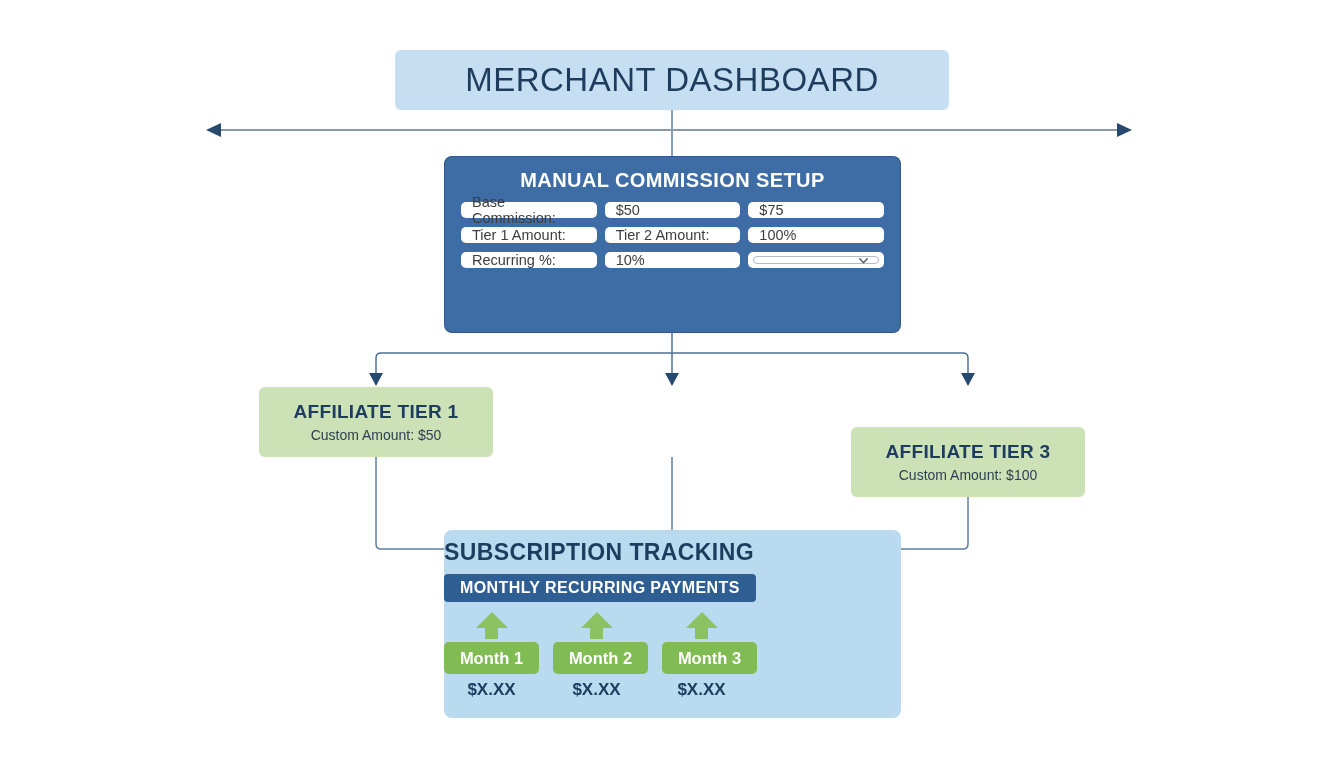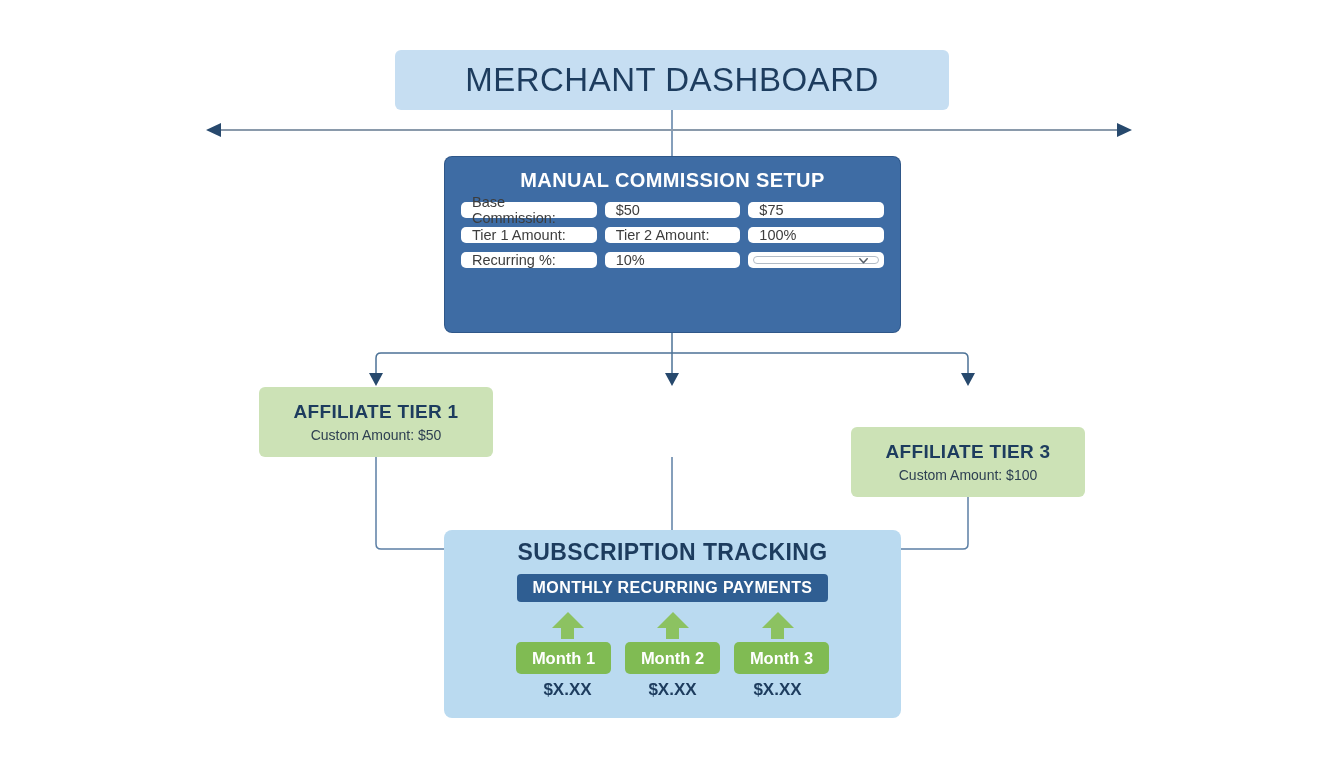--- a/index.html
+++ b/index.html
@@ -56,21 +56,21 @@
   .tier1 { left:259px; width:234px; }
   .tier2 { left:557px; width:230px; }
   .tier3 { left:851px; width:234px;margin-top:40px; }
   .tier-title { font-size:19px; font-weight:700; color:#1d3c5e; letter-spacing:0.3px; }
   .tier-subtitle { font-size:14px; color:#2e4052; }
 
   
   .subscription {
     left:444px; top:530px; width:457px; height:188px;
     background:#badaf0; border-radius:8px;
-    display:flex; flex-direction:column; align-items:center;
+    display:flex; flex-direction:column; align-items:flex-start;
   }
   .subscription-title {
     font-size:23px; font-weight:700; color:#1d3c5e; letter-spacing:0.4px; margin-top:9px;
   }
   .badge {
     margin-top:8px; background:#2f5e92; color:#ffffff;
     font-size:16px; font-weight:700; letter-spacing:0.4px;
     padding:5px 16px; border-radius:4px;
   }
   .row3 { display:flex; gap:10px; margin-top:10px; }

